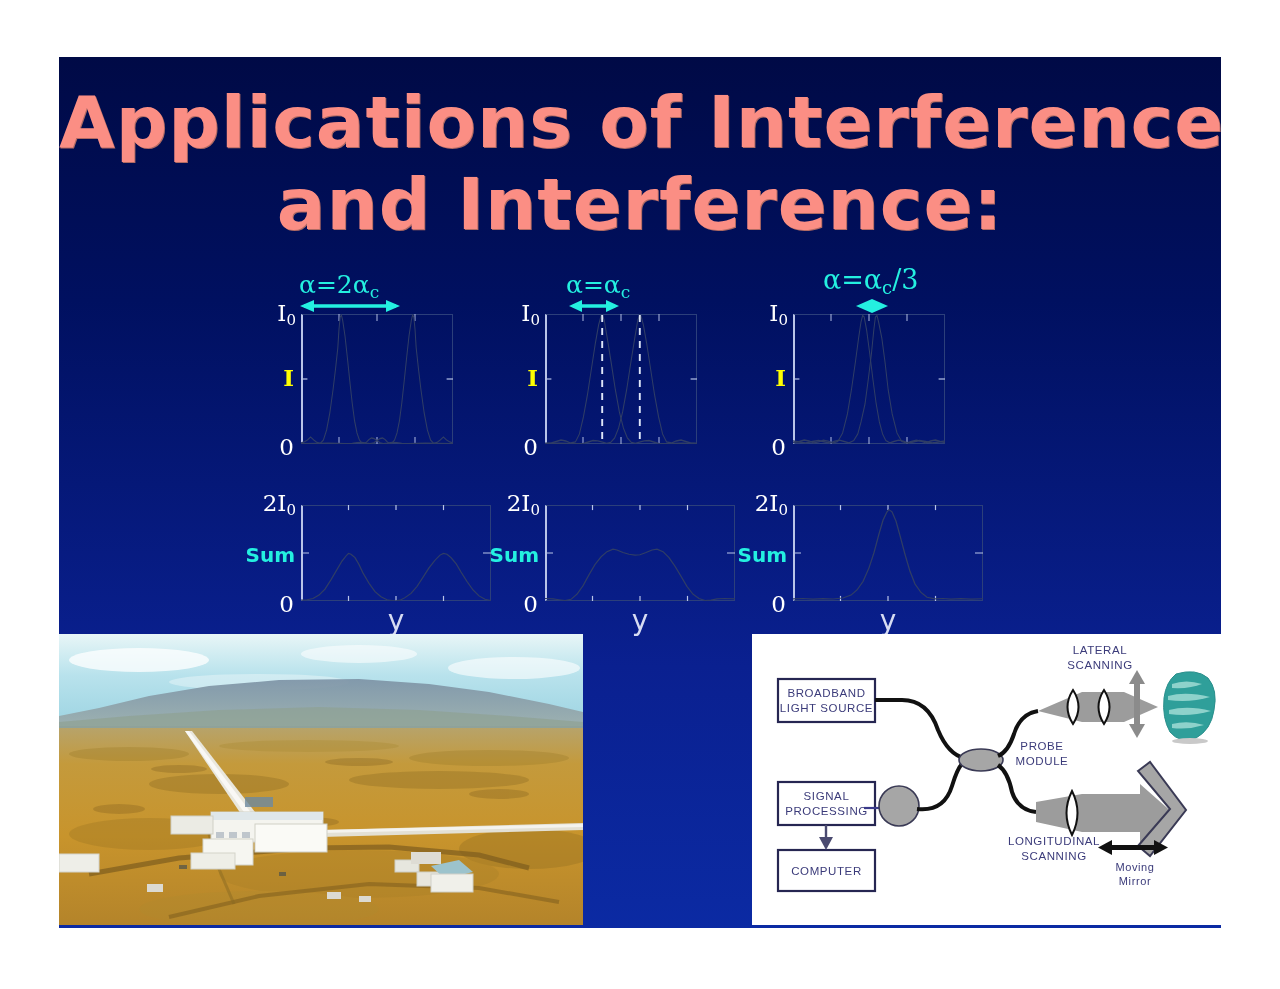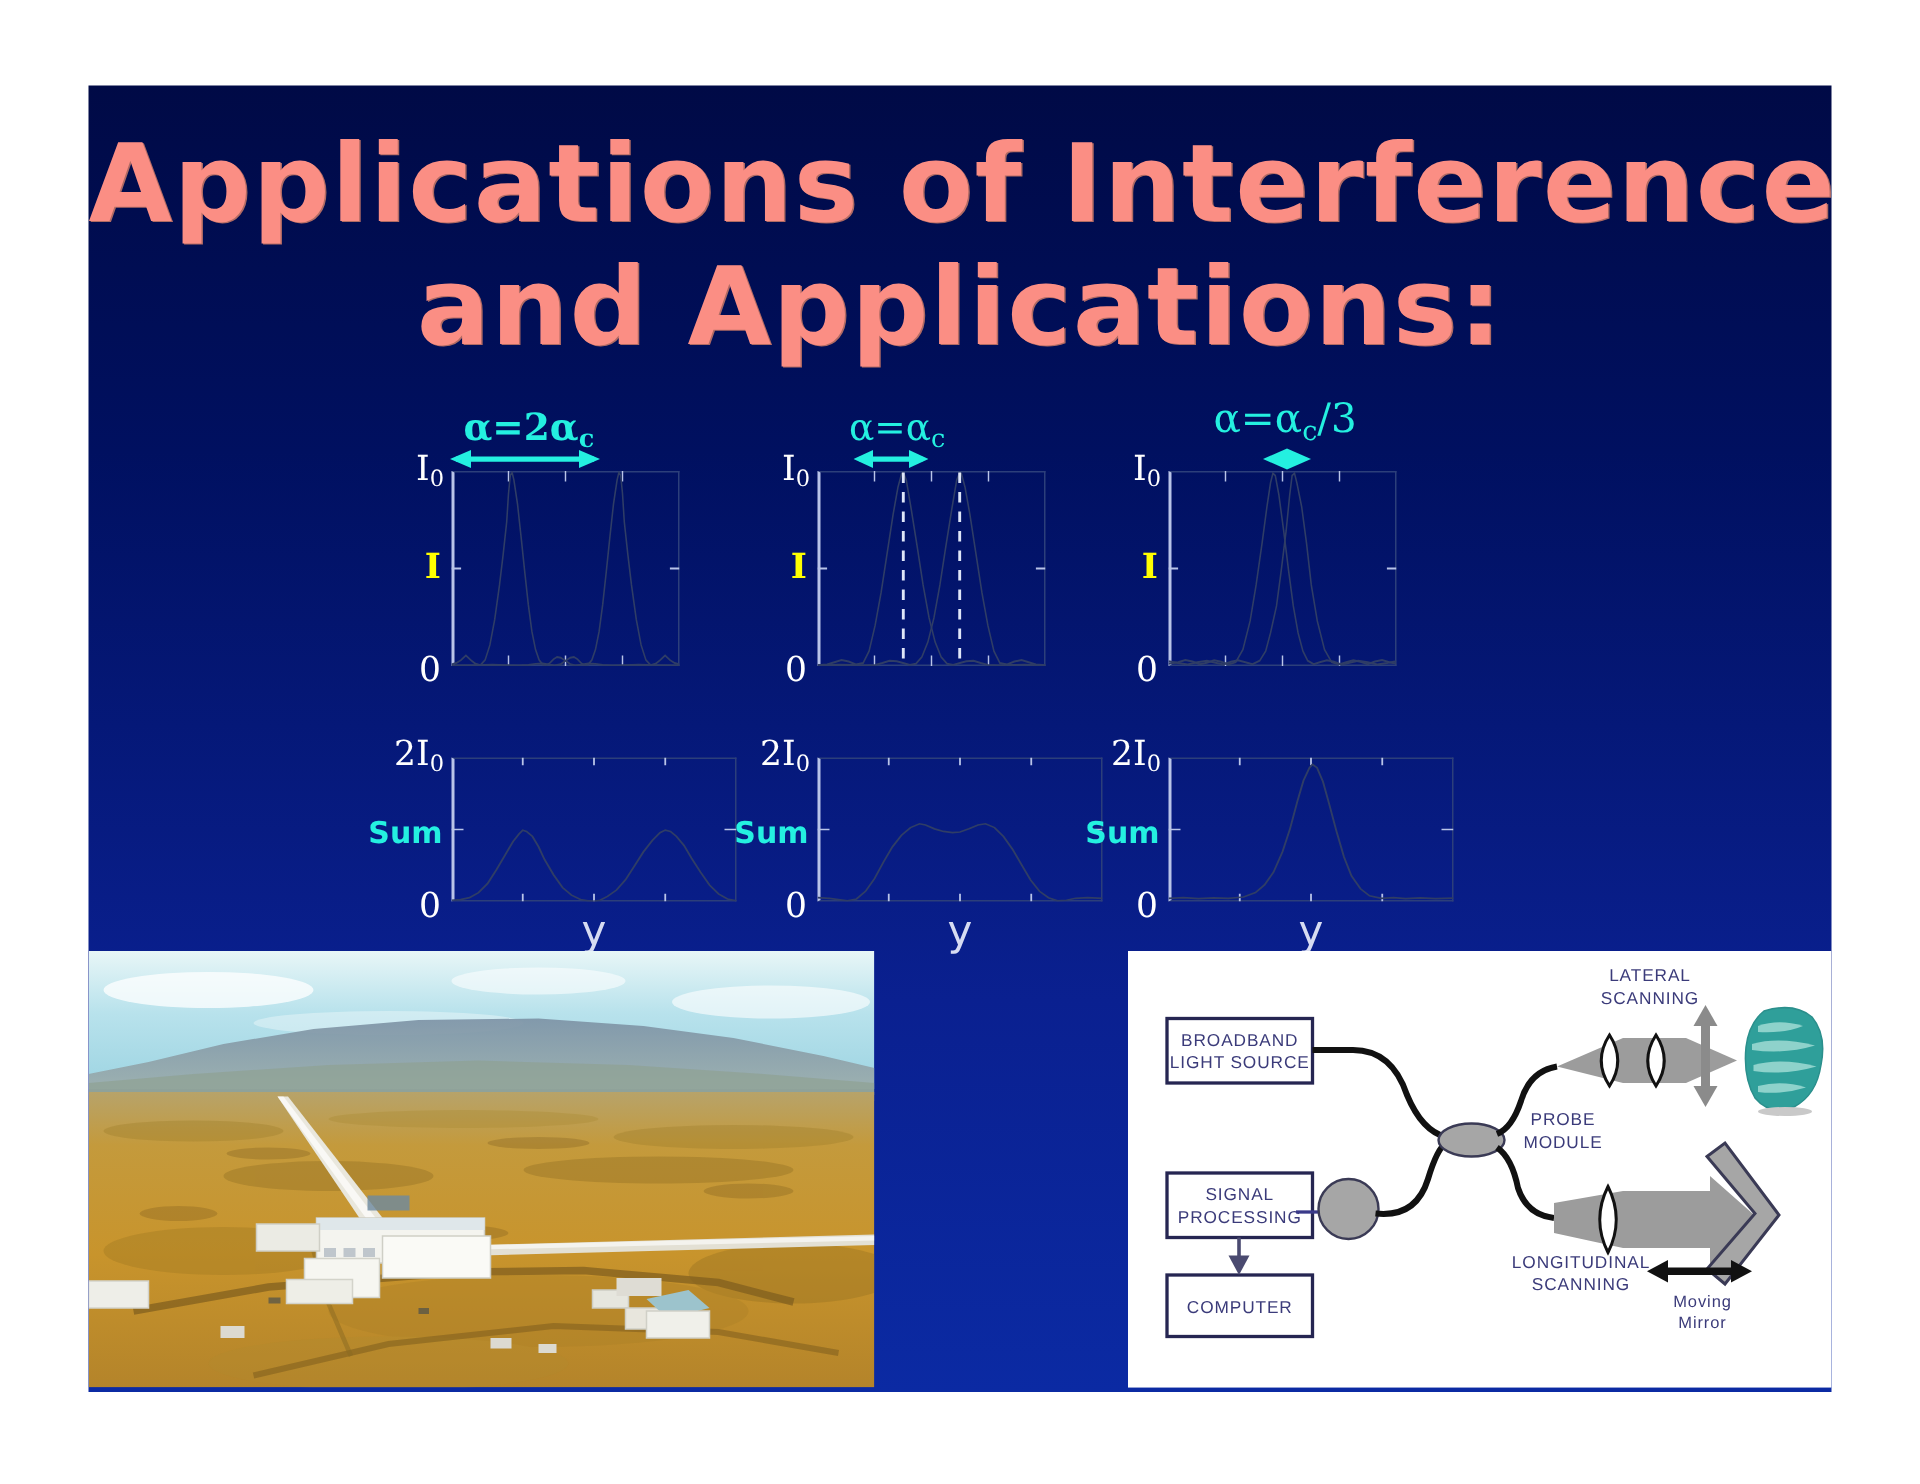--- a/index.html
+++ b/index.html
@@ -33,21 +33,21 @@
     letter-spacing: 1px;
     text-shadow: 1px 1px 0 #b06a63;
   }
   .title-line { display: block; white-space: nowrap; }
 
   
   .charts { position: absolute; left: 0; top: 215px; width: 1162px; height: 370px; }
   .col { position: absolute; top: 0; width: 300px; height: 370px; }
   .col.c0 { left: 188px; }
   .col.c1 { left: 432px; }
-  .col.c2 { left: 666px; }
+  .col.c2 { left: 680px; }
 
   
   .panel { position: absolute; }
   .panel.top  { left: 54px; top: 42px;  width: 152px; height: 130px; }
   .panel.bot  { left: 54px; top: 233px; width: 190px; height: 96px; }
 
   .axisbox {
     position: absolute; left: 0; top: 0; right: 0; bottom: 0;
     border: 1px solid #2c3f7a;
     border-left: 2px solid #b9c4e8;
@@ -105,28 +105,28 @@
   .ligo-svg { display: block; width: 524px; height: 291px; }
 </style>
 </head>
 <body>
 
 <div id="page">
   <div class="slide">
 
     <div class="title-block">
       <span class="title-line">Applications of Interference</span>
-      <span class="title-line">and Applications:</span>
+      <span class="title-line">and Interference:</span>
     </div>
 
     <div class="charts">
 
       <div class="col c0">
 
-        <div class="alpha-note" style="left:62px; top:-2px;font-weight:bold;">
+        <div class="alpha-note" style="left:52px; top:-2px;">
           <span>α=2α</span><span style="font-size:17px; vertical-align:-5px;">c</span><span></span>
         </div>
         <svg class="arrow-svg" style="left:53px; top:26px;" width="100" height="16" viewBox="0 0 100 16">
           <path d="M4 8 L96 8" stroke="#24f0e0" stroke-width="3.5"></path>
           <path d="M0 8 L14 2 L14 14 Z" fill="#24f0e0"></path>
           <path d="M100 8 L86 2 L86 14 Z" fill="#24f0e0"></path>
         </svg>
 
         <div class="panel top">
           <div class="axisbox"></div>

